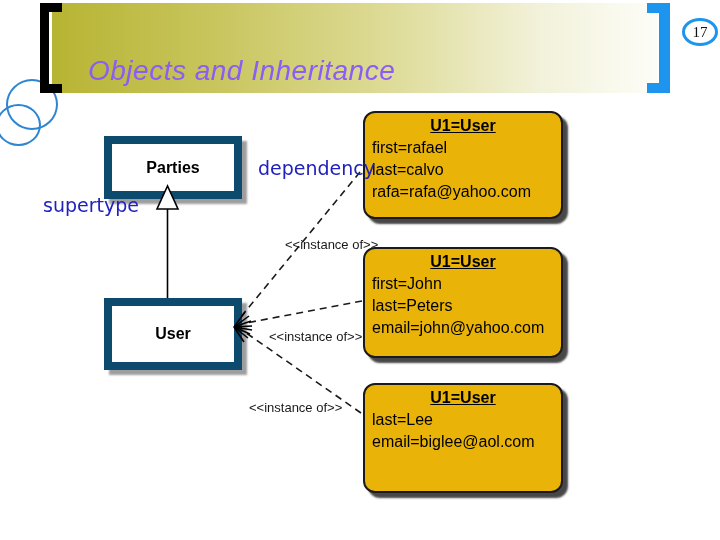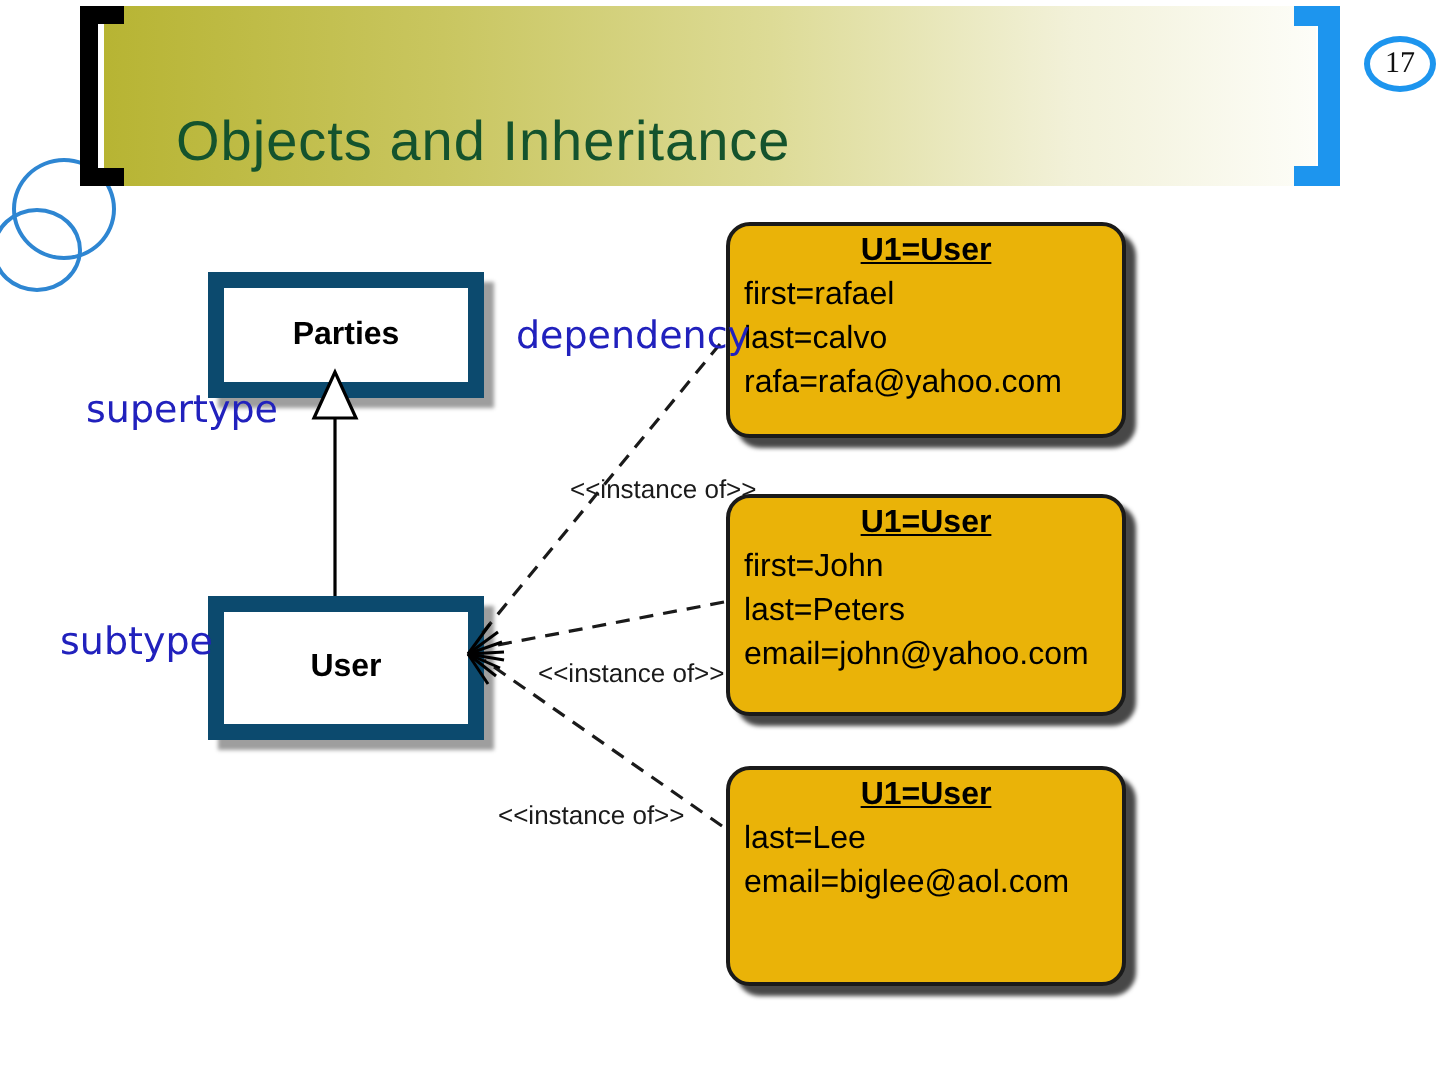--- a/index.html
+++ b/index.html
@@ -8,22 +8,22 @@
     overflow:hidden;font-family:"Liberation Sans",sans-serif;
   }
   
   .hdr-bar{
     position:absolute;left:52px;top:3px;width:606px;height:90px;
     background:linear-gradient(to right,#b7b433 0%,#c9c660 28%,#dddb96 55%,#f2f1d9 80%,#fdfdf8 100%);
   }
   .blk{position:absolute;background:#000;}
   .blu{position:absolute;background:#1d95ee;}
   .hdr-title{
-    position:absolute;left:88px;top:55px;font-size:28px;color:#14532d;
-    letter-spacing:0.5px;white-space:nowrap;
+    position:absolute;left:88px;top:55px;font-size:28px;color:#8b5cf6;
+    letter-spacing:0.5px;white-space:nowrap;font-style:italic;
   }
   .page-badge{
     position:absolute;left:682px;top:18px;width:36px;height:28px;
     border:3px solid #1d95ee;border-radius:50%;background:#fff;
     display:flex;align-items:center;justify-content:center;
     font-family:"Liberation Serif",serif;font-size:15px;color:#111;box-sizing:border-box;
   }
   .ring{position:absolute;border:2px solid #2e86d2;border-radius:50%;background:transparent;}
   .ring1{left:6px;top:79px;width:48px;height:47px;}
   .ring2{left:-4px;top:104px;width:41px;height:38px;}
@@ -128,20 +128,19 @@
       <line x1="234" y1="327" x2="251" y2="321"></line>
       <line x1="234" y1="327" x2="252" y2="326"></line>
       <line x1="234" y1="327" x2="252" y2="330"></line>
       <line x1="234" y1="327" x2="250" y2="334"></line>
       <line x1="234" y1="327" x2="248" y2="338"></line>
       <line x1="234" y1="327" x2="244" y2="342"></line>
     </g>
   </svg>
 
   <div class="blue-label" style="left:43px;top:194px;">supertype</div>
-  <div class="blue-label" style="left:30px;top:310px;">subtype</div>
   <div class="blue-label" style="left:258px;top:157px;">dependency</div>
 
   <div class="inst-label" style="left:285px;top:237px;">&lt;&lt;instance of&gt;&gt;</div>
   <div class="inst-label" style="left:269px;top:329px;">&lt;&lt;instance of&gt;&gt;</div>
   <div class="inst-label" style="left:249px;top:400px;">&lt;&lt;instance of&gt;&gt;</div>
 
 </div>
 
 </body></html>

